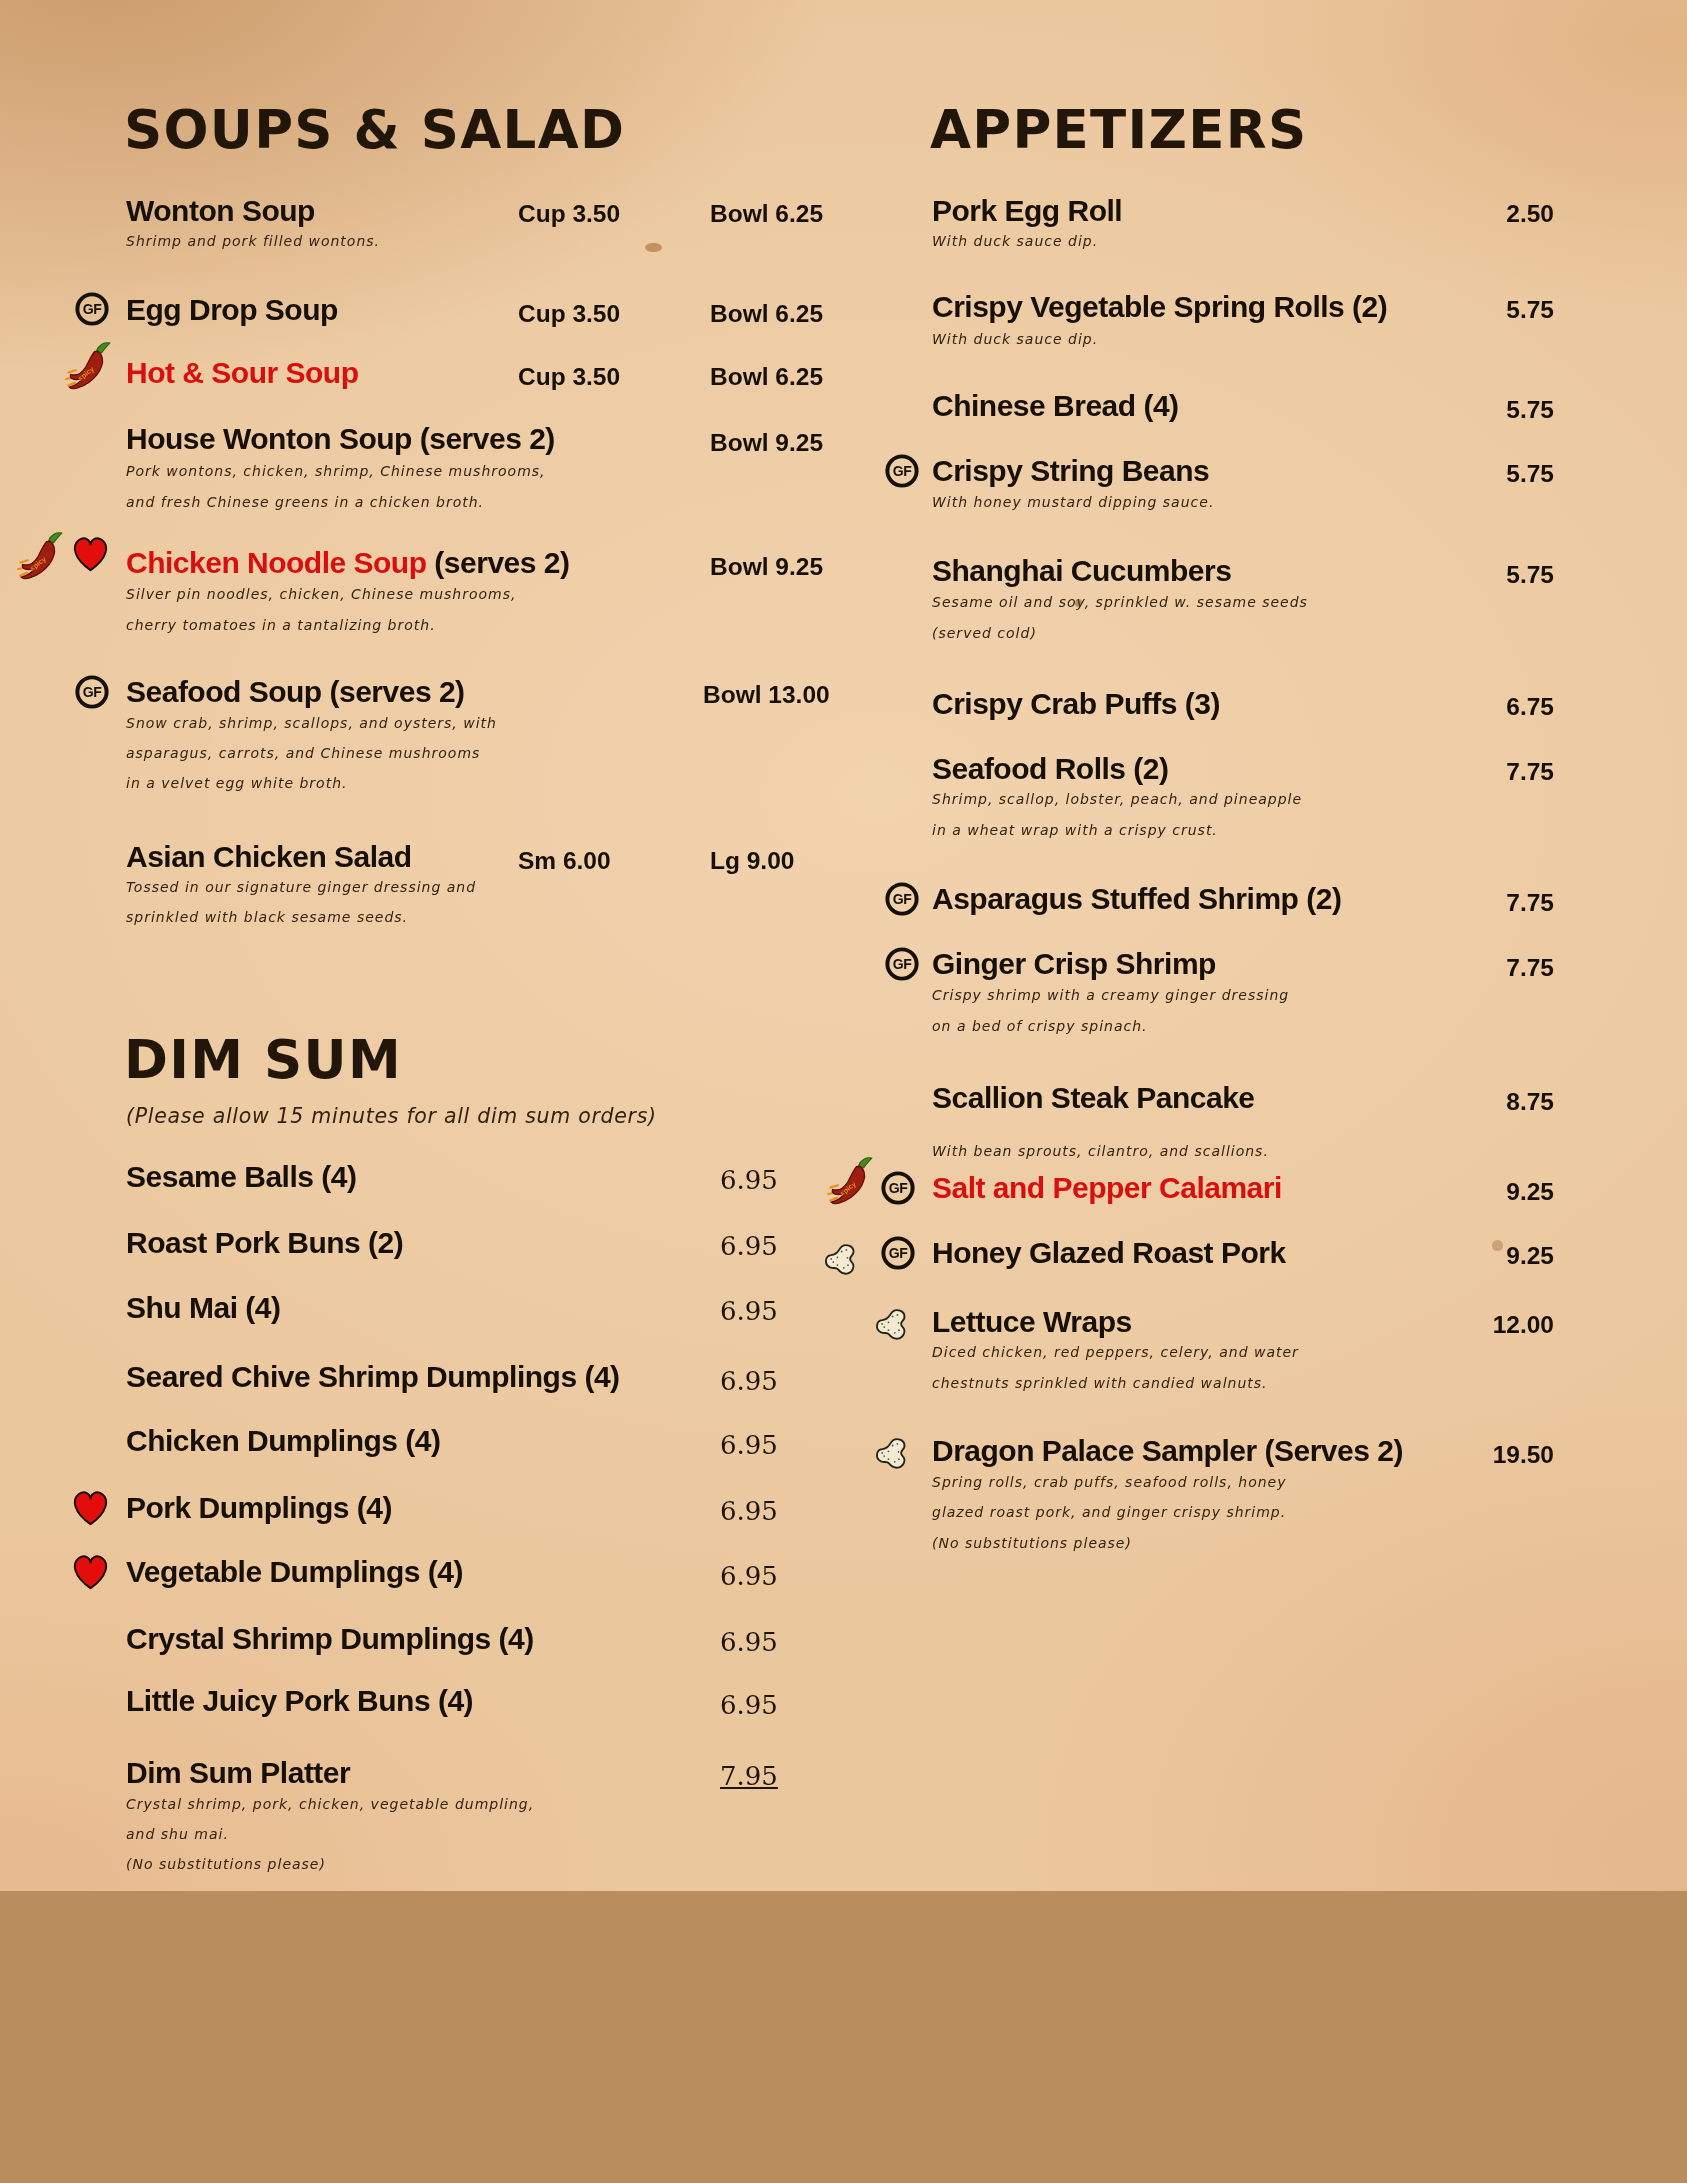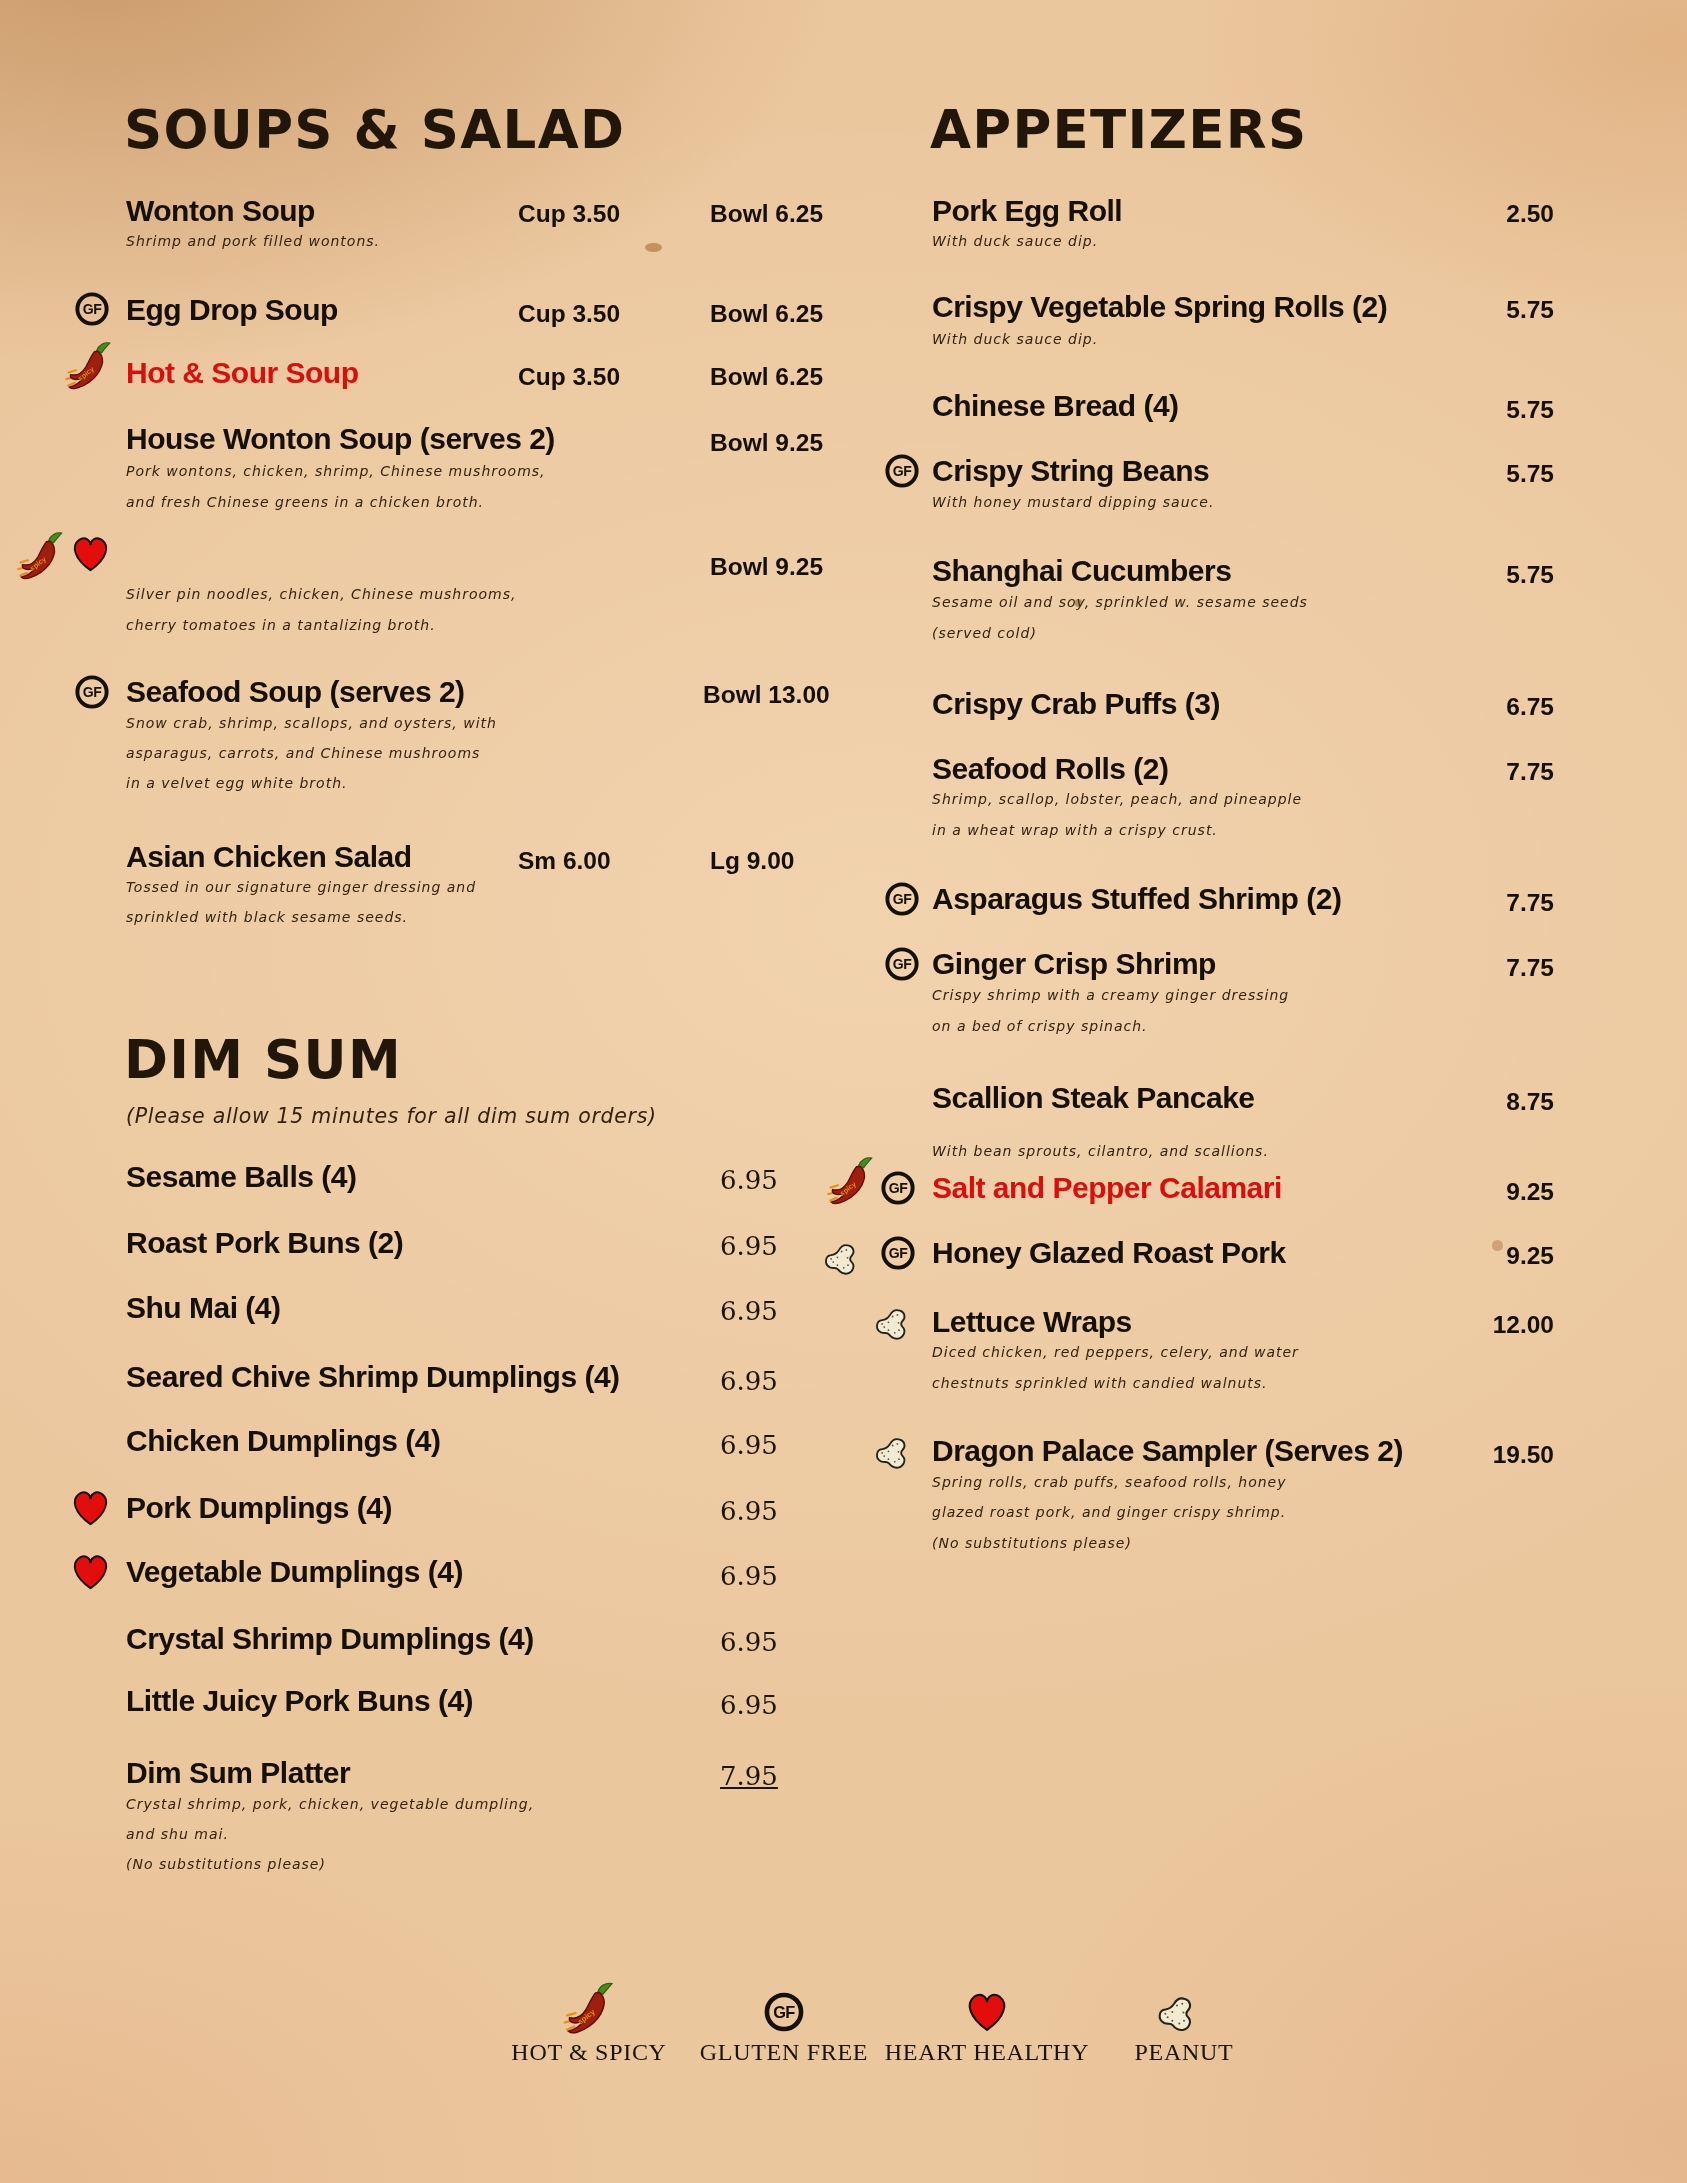--- a/index.html
+++ b/index.html
@@ -1,18 +1,18 @@
 <!DOCTYPE html>
 <html style="font-size:10.6px"><head>
 <meta charset="utf-8">
 <style>
   * { margin:0; padding:0; box-sizing:border-box; }
   html,body { background:#b98d5e; }
   #page {
-    position:relative; width:1687px; height:2183px; overflow:hidden;
+    position:relative; width:1687px; height:1891px; overflow:hidden;
     background:
       radial-gradient(1191px 662px at 6% -2%, rgba(150,82,25,0.38), transparent 62%),
       radial-gradient(794px 463px at 99% 2%, rgba(196,120,60,0.25), transparent 60%),
       radial-gradient(1588px 1125px at 52% 42%, rgba(255,238,210,0.30), transparent 72%),
       radial-gradient(1059px 728px at 100% 98%, rgba(214,140,100,0.28), transparent 64%),
       radial-gradient(992px 595px at 0% 100%, rgba(222,156,112,0.30), transparent 62%),
       #ebc79e;
     font-family:"Liberation Sans", sans-serif;
   }
   .abs { position:absolute; }
@@ -87,20 +87,21 @@
         <path d="M60 20 C64 9 74 4 84 6 C79 12 74 17 69 24 Z" fill="#4a8a1c" stroke="#2f5c10" stroke-width="2"></path>
         <path d="M62 21 C80 34 68 62 46 78 C32 88 16 93 10 87 C22 84 30 78 36 69 C20 77 10 71 12 64 C24 67 34 60 40 50 C45 41 50 29 56 22 Z" fill="#9e1f10" stroke="#5f0d06" stroke-width="2.5"></path>
         <text x="30" y="76" font-size="13" font-weight="bold" fill="#e8900f" transform="rotate(-38 30 76)" font-family="Liberation Sans, sans-serif">spicy</text>
       </svg>
     </span>
   <span class="abs ico" style="left:70px; top:533px; width:41px; height:41px;">
       <svg viewBox="0 0 64 64">
         <path d="M32 58 C6 40 2 20 14 11 C24 4 32 12 32 19 C32 12 40 4 50 11 C62 20 58 40 32 58 Z" fill="#e30d0c" stroke="#14100a" stroke-width="3"></path>
       </svg>
     </span>
+  <div class="abs nm" style="left:126px; top:546px;"><span class="red">Chicken Noodle Soup</span><span> (serves 2)</span></div>
   <div class="abs pr" style="left:710px; top:553px;">Bowl 9.25</div>
   <div class="abs ds" style="left:126px; top:586px;">Silver pin noodles, chicken, Chinese mushrooms,</div>
   <div class="abs ds" style="left:126px; top:617px;">cherry tomatoes in a tantalizing broth.</div>
 
   <span class="abs ico" style="left:74px; top:674px; width:36px; height:36px;">
       <svg viewBox="0 0 64 64">
         <circle cx="32" cy="32" r="26" fill="none" stroke="#16100a" stroke-width="7"></circle>
         <text x="32" y="41" text-anchor="middle" font-family="Liberation Sans, sans-serif" font-weight="bold" font-size="25" letter-spacing="-1" fill="#16100a">GF</text>
       </svg>
     </span>

